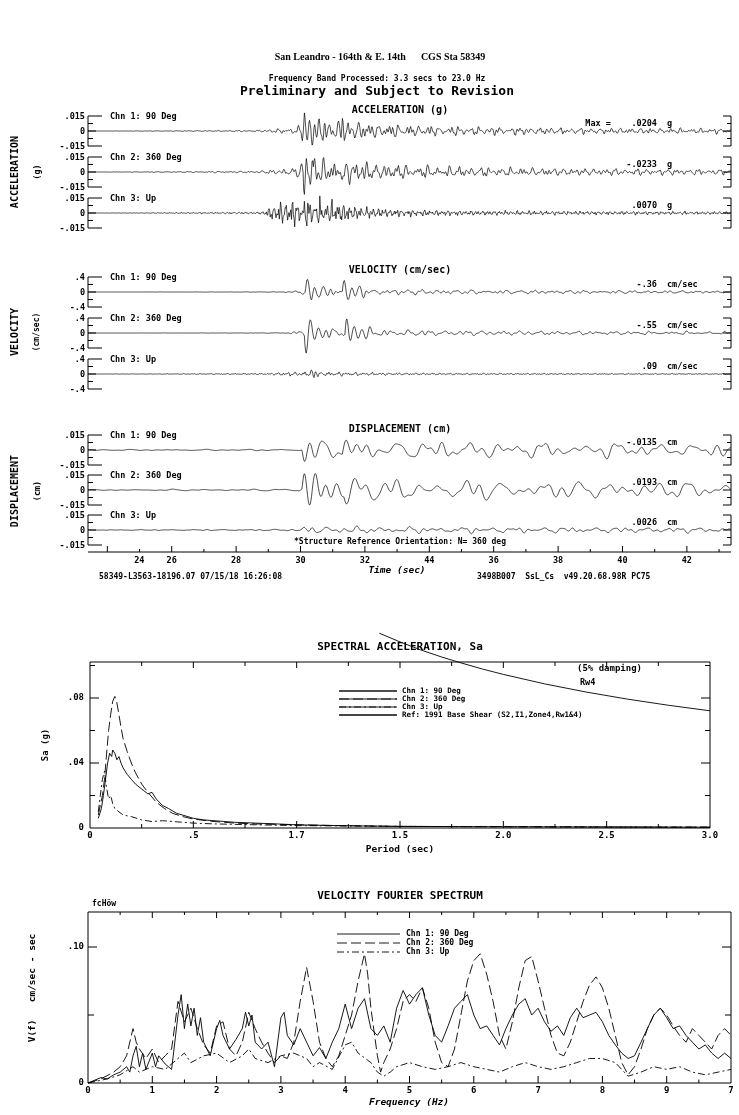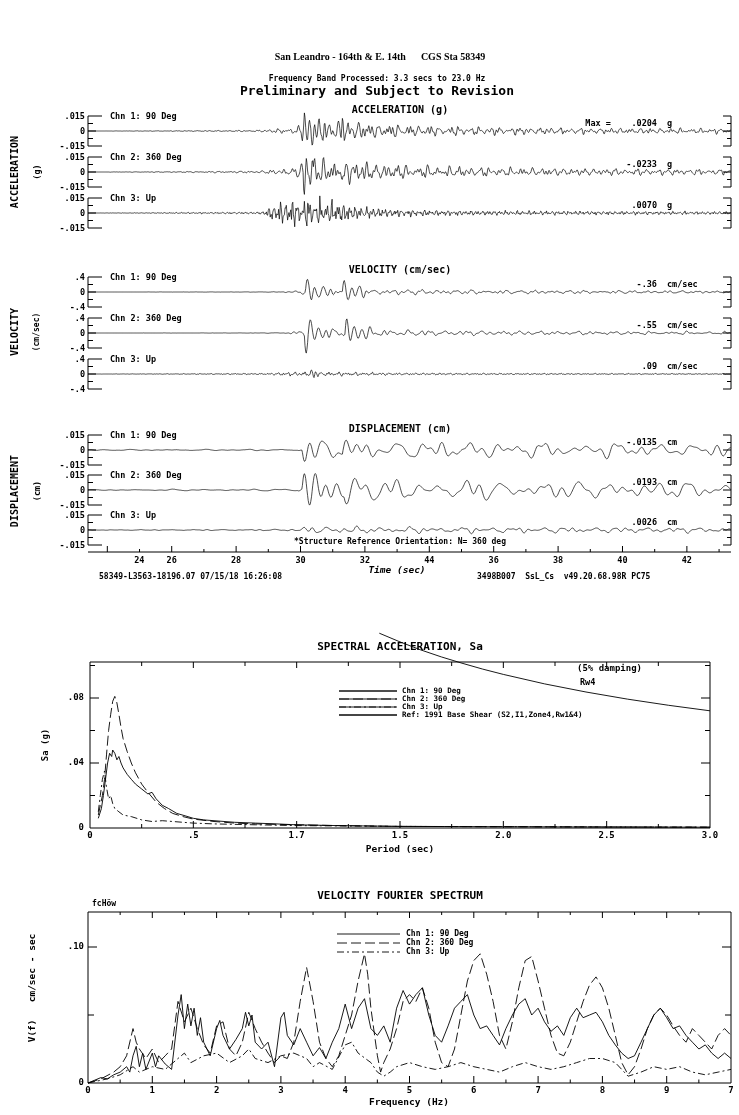--- a/index.html
+++ b/index.html
@@ -297,21 +297,21 @@
 
   <span class="t c" style="left:400px;top:641px;font-size:11px;">SPECTRAL ACCELERATION, Sa</span>
   <span class="t" style="left:580px;top:678px;font-size:8.5px;">Rw4</span>
   <span class="t" style="left:577px;top:664px;font-size:9px;">(5% damping)</span>
   <span class="t rot" style="left:46px;top:745px;font-size:9px;">Sa (g)</span>
   <span class="t c" style="left:400px;top:844px;font-size:9.5px;">Period (sec)</span>
 
   <span class="t c" style="left:400px;top:890px;font-size:11px;">VELOCITY FOURIER SPECTRUM</span>
   <span class="t" style="left:92px;top:900px;font-size:8px;">fcHöw</span>
   <span class="t rot" style="left:32px;top:988px;font-size:9.5px;">V(f)   cm/sec - sec</span>
-  <span class="t c" style="left:409px;top:1097px;font-size:9.5px;">Frequency (Hz)</span>
+  <span class="t c" style="left:409px;top:1097px;font-size:9.5px;font-style:italic;">Frequency (Hz)</span>
 <span class="t r" style="left: 85px; top: 111.5px; font-size: 8.5px;">.015</span>
     <span class="t r" style="left: 85px; top: 126.5px; font-size: 8.5px;">0</span>
     <span class="t r" style="left: 85px; top: 141.5px; font-size: 8.5px;">-.015</span>
     <span class="t" style="left: 110px; top: 111.5px; font-size: 8.5px;">Chn 1: 90 Deg</span>
     <span class="t r" style="left: 657px; top: 119px; font-size: 8.5px;">Max =    .0204</span>
     <span class="t" style="left: 667px; top: 119px; font-size: 8.5px;">g</span>
     <span class="t r" style="left: 85px; top: 152.5px; font-size: 8.5px;">.015</span>
     <span class="t r" style="left: 85px; top: 167.5px; font-size: 8.5px;">0</span>
     <span class="t r" style="left: 85px; top: 182.5px; font-size: 8.5px;">-.015</span>
     <span class="t" style="left: 110px; top: 152.5px; font-size: 8.5px;">Chn 2: 360 Deg</span>

